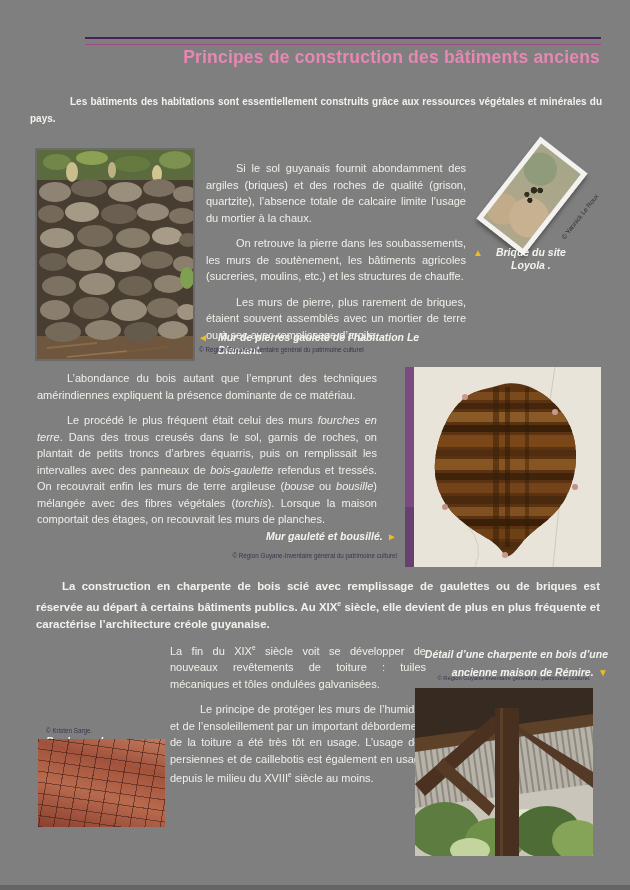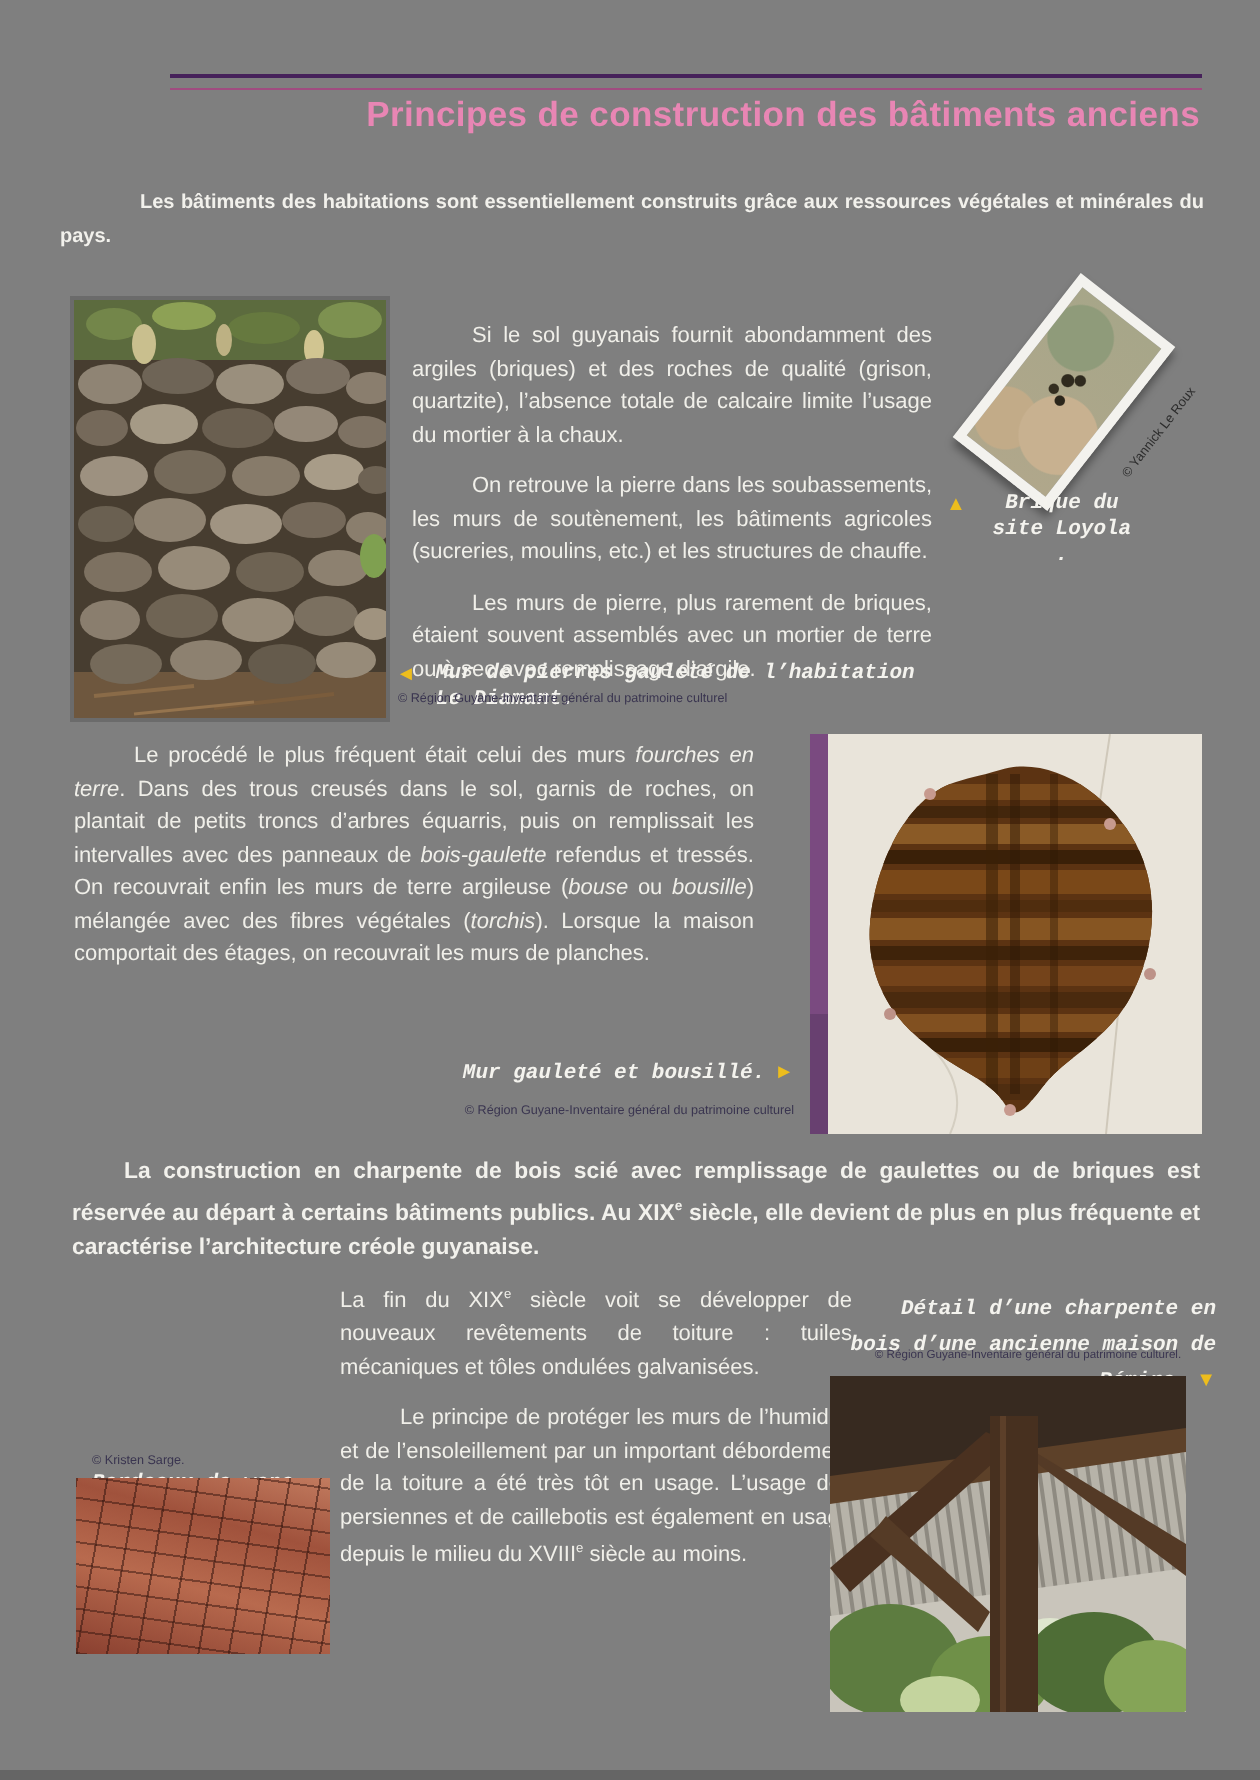--- a/index.html
+++ b/index.html
@@ -21,21 +21,21 @@
         line-height:16.8px;text-align:justify;text-indent:40px;color:#f2f1ec;}
   .col1{position:absolute;left:206px;top:160px;width:260px;}
   .col2{position:absolute;left:37px;top:370px;width:340px;}
   .frame-intro{position:absolute;left:36px;top:578px;width:564px;font-size:11.4px;font-weight:bold;
         line-height:17px;text-align:justify;text-indent:26px;color:#f2f1ec;}
   .col3{position:absolute;left:170px;top:640px;width:256px;}
   .i{font-style:italic;}
   .sup{font-size:.6em;vertical-align:super;}
 
   
-  .cap{font-style:italic;font-weight:bold;font-size:10.5px;line-height:13px;color:#f4f3ee;font-family:Liberation Mono, monospace;}
+  .cap{font-style:italic;font-weight:bold;font-size:10.5px;line-height:13px;color:#f4f3ee;}
   .tri{color:#edbd1d;font-style:normal;font-size:10px;line-height:13px;}
   .credit{font-size:6.3px;line-height:8px;color:#3a3550;}
   .cap-wall{position:absolute;left:198px;top:331px;width:260px;display:flex;gap:10px;}
   .credit-wall{position:absolute;left:199px;top:346px;}
   .cap-brick{position:absolute;left:462px;top:246px;width:120px;display:flex;gap:8px;justify-content:center;}
   .cap-brick .cap{display:inline-block;width:80px;text-align:center;}
   .cap-gaulete{position:absolute;left:157px;top:526px;width:240px;text-align:right;}
   .credit-gaulete{position:absolute;left:157px;top:552px;width:240px;text-align:right;}
   .cap-bardeaux{position:absolute;left:46px;top:699px;width:124px;margin-top:32px;}
   .credit-bardeaux{position:absolute;left:46px;top:727px;}
@@ -147,20 +147,21 @@
     <span class="cap">Brique du site Loyola .</span>
   </div>
 
   <div class="cap-wall">
     <span class="tri">◄</span>
     <span class="cap">Mur de pierres gauleté de l’habitation Le Diamant.</span>
   </div>
   <div class="credit credit-wall">© Région Guyane-Inventaire général du patrimoine culturel</div>
 
   <div class="txt col2">
+    <p>L’abondance du bois autant que l’emprunt des  techniques amérindiennes expliquent la présence dominante de ce matériau.</p>
     <p>Le procédé le plus fréquent était celui des murs <span class="i">fourches en terre</span>. Dans des trous creusés dans le sol, garnis de roches, on plantait de petits troncs d’arbres équarris, puis on remplissait les intervalles avec des panneaux de <span class="i">bois-gaulette</span> refendus et tressés. On recouvrait enfin les murs de terre argileuse (<span class="i">bouse</span> ou <span class="i">bousille</span>) mélangée avec des fibres végétales (<span class="i">torchis</span>). Lorsque la maison comportait des étages, on recouvrait les murs de planches.</p>
   </div>
   <div class="cap-gaulete">
     <span class="cap">Mur  gauleté et bousillé.</span>
     <span class="tri">►</span>
   </div>
   <div class="credit credit-gaulete">© Région Guyane-Inventaire général du patrimoine culturel</div>
 
   <div class="photo-bousille">
     <svg viewBox="0 0 196 200" preserveAspectRatio="none" aria-hidden="true">

